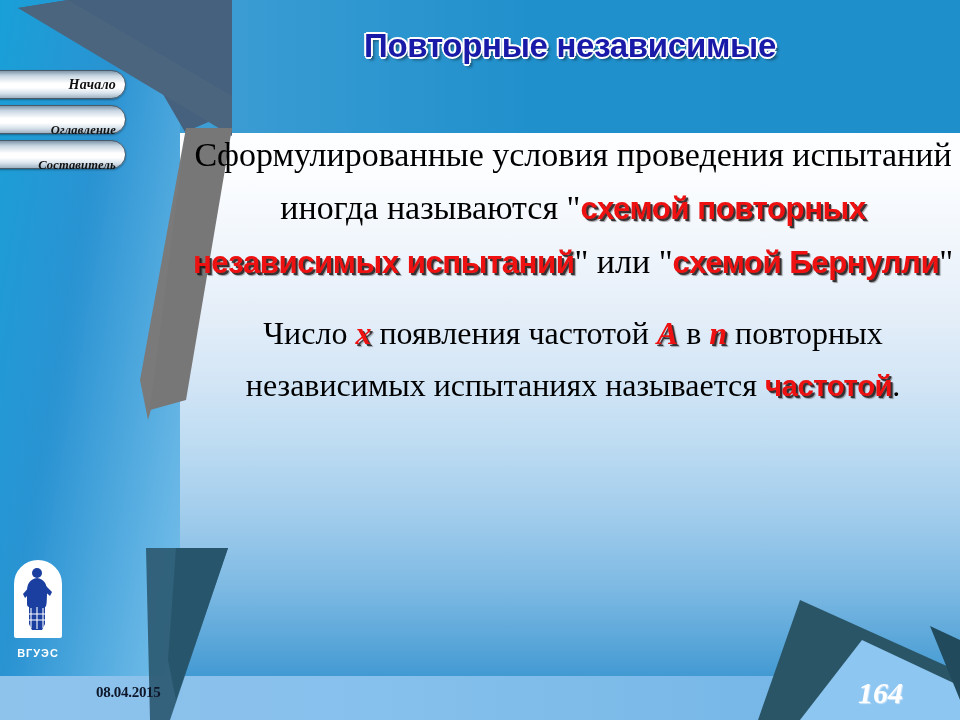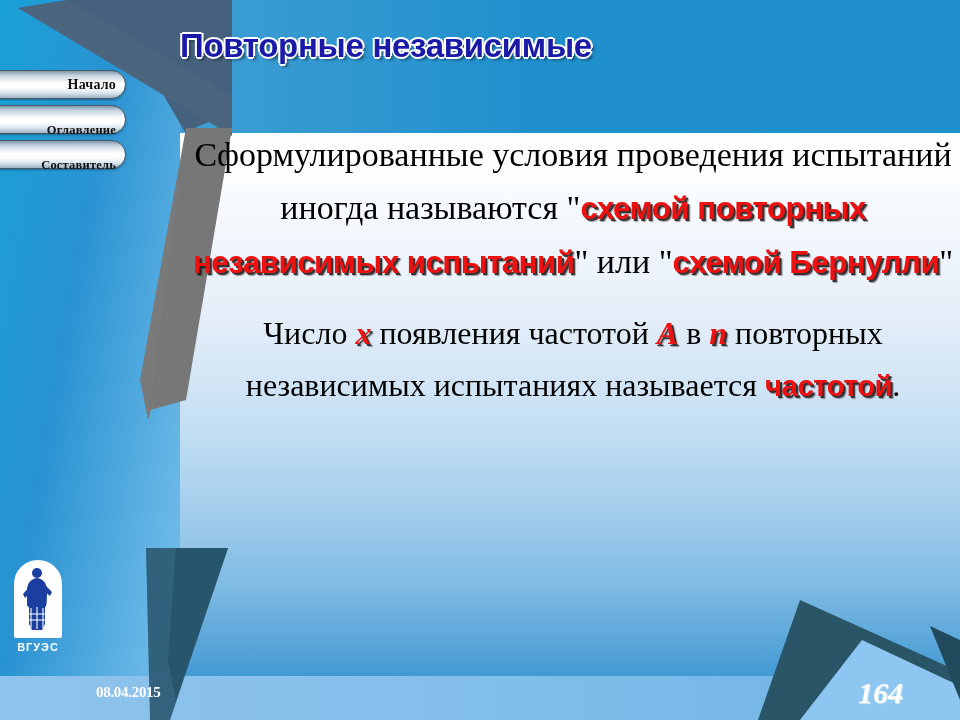--- a/index.html
+++ b/index.html
@@ -72,33 +72,35 @@
     box-shadow: 0 1px 2px rgba(0,0,0,0.35);
     display: flex;
     align-items: center;
     justify-content: flex-end;
     box-sizing: border-box;
     padding-right: 9px;
     cursor: pointer;
   }
   .navbtn span {
     font-family: "Liberation Serif", "DejaVu Serif", serif;
+    font-style: italic;
     font-weight: bold;
     font-size: 14px;
     color: #101010;
     letter-spacing: 0.2px;
     white-space: nowrap;
   }
   .navbtn.small span { font-size: 12.5px; margin-top: 21px; }
 
   
   .title {
     position: absolute;
     left: 180px; top: 22px;
     width: 780px;
+    text-align: center;
     font-family: "Liberation Sans", "DejaVu Sans", sans-serif;
     font-weight: bold;
     font-size: 33px;
     line-height: 48px;
     color: #1a1aa8;
     letter-spacing: -0.3px;
     text-shadow:
       -1px -1px 0 #ffffff,  1px -1px 0 #ffffff,
       -1px  1px 0 #ffffff,  1px  1px 0 #ffffff,
       -2px -1px 0 #ffffff,  2px -1px 0 #ffffff,
@@ -155,33 +157,33 @@
     align-items: center;
     justify-content: center;
     overflow: hidden;
   }
   .logo-cap {
     font-family: "Liberation Sans", "DejaVu Sans", sans-serif;
     font-size: 11px;
     font-weight: bold;
     color: #ffffff;
     letter-spacing: 1px;
-    margin-top: 3px;
+    margin-top: 9px;
     text-align: center;
     width: 48px;
   }
 
   
   .date {
     position: absolute;
     left: 96px; top: 684px;
     font-family: "Liberation Serif", "DejaVu Serif", serif;
     font-weight: bold;
     font-size: 15px;
-    color: #ffffff;
+    color: #0f172a;
     letter-spacing: -0.3px;
   }
   .pagenum {
     position: absolute;
     left: 858px; top: 676px;
     font-family: "Liberation Serif", "DejaVu Serif", serif;
     font-weight: bold;
     font-style: italic;
     font-size: 30px;
     color: #ffffff;

